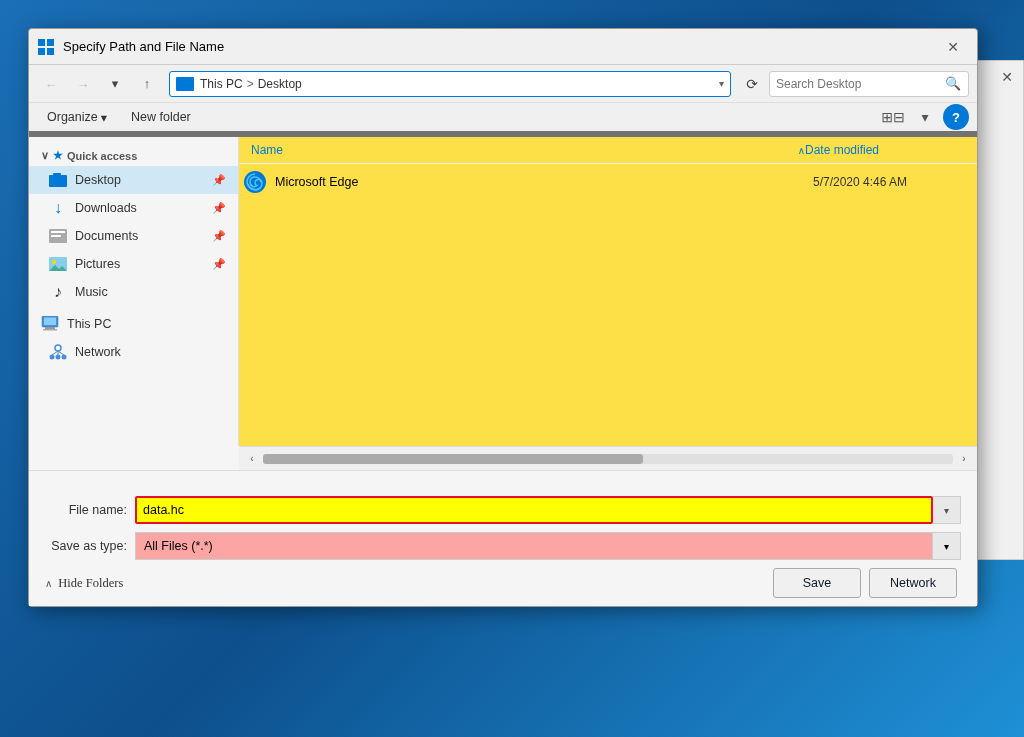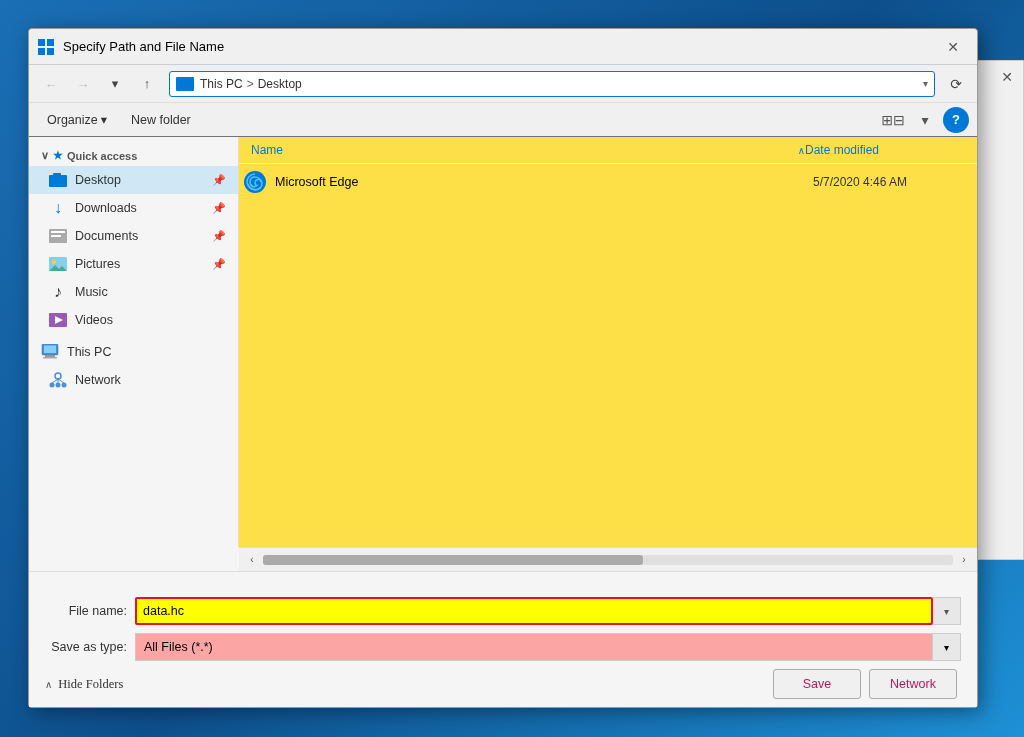--- a/index.html
+++ b/index.html
@@ -32,21 +32,21 @@
       font-size: 12px;
       line-height: 1.8;
     }
 
     
     .dialog {
       position: absolute;
       left: 28px;
       top: 28px;
       width: 950px;
-      height: 680px;
+      height: 579px;
       background: #f5f5f5;
       border: 1px solid #999;
       box-shadow: 4px 4px 20px rgba(0,0,0,0.4);
       z-index: 10;
       border-radius: 4px;
       display: flex;
       flex-direction: column;
     }
 
     
@@ -183,21 +183,21 @@
       background: transparent;
     }
     .search-icon-btn {
       color: #666;
       cursor: pointer;
     }
 
     
     .action-bar {
       background: #f0f0f0;
-      border-bottom: 1px solid #737373;
+      border-bottom: 6px solid #737373;
       height: 34px;
       display: flex;
       align-items: center;
       padding: 0 8px;
       gap: 4px;
     }
     .action-btn {
       height: 26px;
       padding: 0 10px;
       border: none;
@@ -455,21 +455,21 @@
       padding-right: 4px;
     }
     .dialog-btn {
       width: 88px;
       height: 30px;
       border: 1px solid #aaa;
       background: #f0f0f0;
       border-radius: 3px;
       cursor: pointer;
       font-size: 12.5px;
-      color: #be185d;
+      color: #0f172a;
     }
     .dialog-btn.primary {
       background: #f0f0f0;
     }
 
     .hide-folders-row {
       display: flex;
       align-items: center;
       gap: 6px;
       padding: 4px 0;
@@ -538,20 +538,24 @@
       <span class="address-crumb">This PC</span>
       <span class="address-sep">&gt;</span>
       <span class="address-crumb">Desktop</span>
       <span class="address-chevron">▾</span>
     </div>
 
     <button class="refresh-btn">
       <span>⟳</span>
     </button>
 
+    <div class="search-box">
+      <input type="text" placeholder="Search Desktop" style="">
+      <span class="search-icon-btn">🔍</span>
+    </div>
   </div>
 
   <div class="action-bar">
     <button class="action-btn">
       <span>Organize</span>
       <span>▾</span>
     </button>
     <button class="action-btn">
       <span>New folder</span>
     </button>
@@ -622,29 +626,20 @@
           <span class="pin-icon">📌</span>
         </div>
 
         <div class="sidebar-item">
           <div class="sidebar-item-icon">
             <span style="font-size:16px;">♪</span>
           </div>
           <span>Music</span>
         </div>
 
-        <div class="sidebar-item">
-          <div class="sidebar-item-icon">
-            <svg width="18" height="14" viewBox="0 0 18 14">
-              <rect x="0" y="0" width="18" height="14" rx="1" fill="#9b59b6"></rect>
-              <polygon points="6,3 6,11 14,7" fill="white"></polygon>
-            </svg>
-          </div>
-          <span>Videos</span>
-        </div>
       </div>
 
       <div class="sidebar-item" style="padding-left:12px;">
         <div class="sidebar-item-icon">
           <svg width="18" height="16" viewBox="0 0 18 16">
             <rect x="1" y="0" width="16" height="11" rx="1" fill="#4a90d9" stroke="#3070a9" stroke-width="0.5"></rect>
             <rect x="3" y="1.5" width="12" height="7.5" fill="#87CEFA"></rect>
             <rect x="4" y="11" width="10" height="2" fill="#999"></rect>
             <rect x="2" y="13" width="14" height="1.5" rx="0.5" fill="#aaa"></rect>
           </svg>

